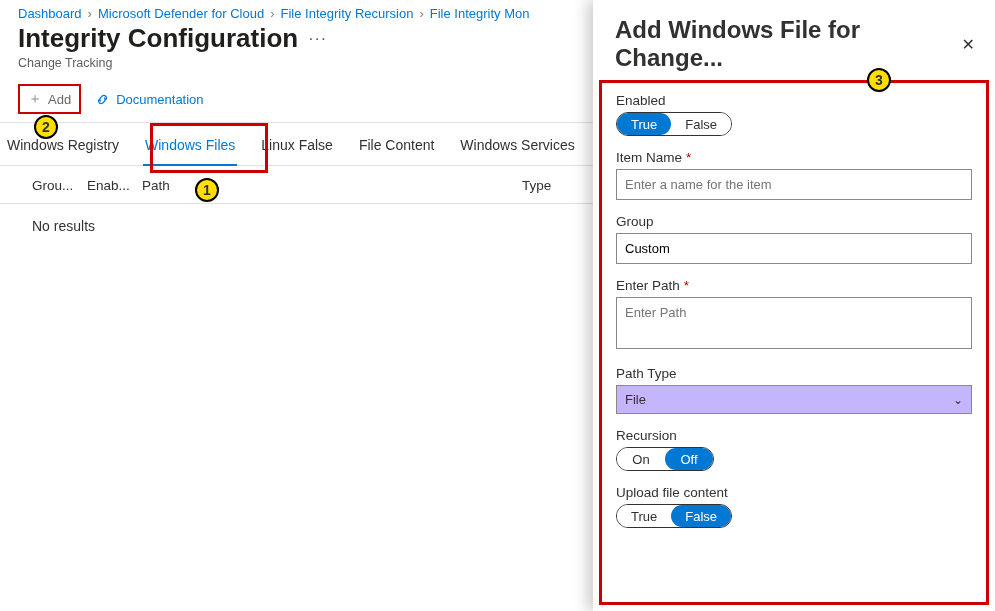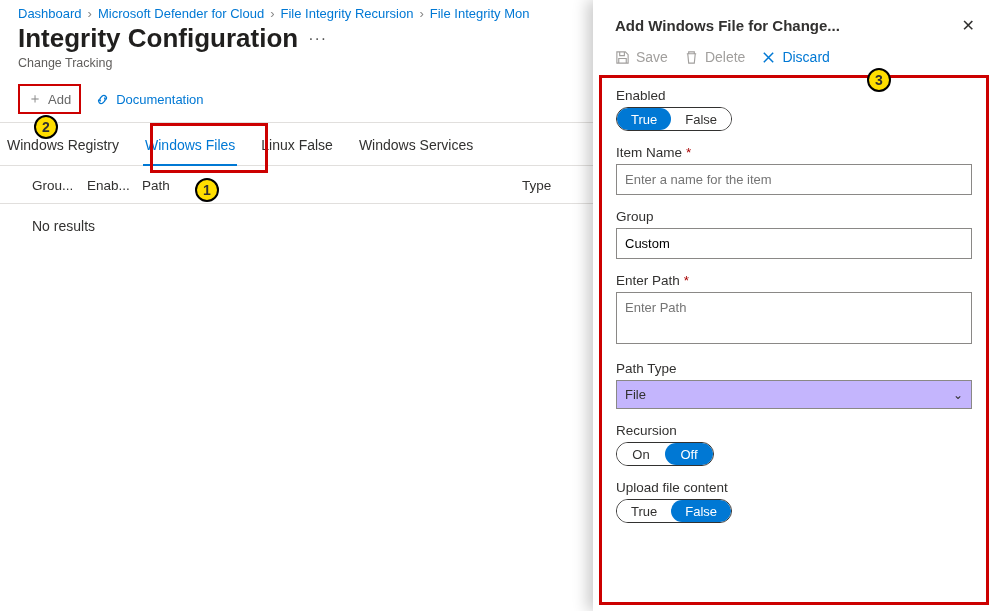--- a/index.html
+++ b/index.html
@@ -124,21 +124,21 @@
     box-shadow: -6px 0 14px rgba(0,0,0,.2);
     display: flex;
     flex-direction: column;
   }
   .panel-head {
     display: flex;
     align-items: center;
     justify-content: space-between;
     padding: 16px 20px 8px 22px;
   }
-  .panel-title { font-size: 15px; font-weight: 600; }
+  .panel-title { font-size: 24px; font-weight: 600; }
   .close-x { font-size: 16px; cursor: pointer; color:#323130; }
   .panel-toolbar {
     display: flex;
     align-items: center;
     gap: 16px;
     padding: 6px 22px 10px 22px;
   }
   .tbtn { display:inline-flex; align-items:center; gap:6px; color:#a19f9d; font-size:14px; cursor:pointer;}
   .tbtn.active { color:#0078d4; }
   .panel-body-wrap {
@@ -215,60 +215,41 @@
         <path fill="none" stroke="#0078d4" stroke-width="1.4" d="M6 10a3 3 0 0 1 0-4l2-2a3 3 0 0 1 4 4M10 6a3 3 0 0 1 0 4l-2 2a3 3 0 0 1-4-4"></path>
       </svg>
     <span>Documentation</span>
   </a>
 </div>
 
 <div class="tabbar">
   <div class="tab">Windows Registry</div>
   <div class="tab active">Windows Files</div>
   <div class="tab">Linux False</div>
+  <div class="tab">File Content</div>
   <div class="tab">Windows Services</div>
   <div id="tab-box" class="tab-highlight"></div>
 </div>
 
 <div class="table-head">
   <div class="col-group">Grou...</div>
   <div class="col-enab">Enab...</div>
   <div class="col-path">Path</div>
   <div class="col-type">Type</div>
 </div>
 <div class="no-results">No results</div>
 
 <div class="callout" style="left:195px; top:178px;">1</div>
 <div class="callout" style="left:34px; top:115px;">2</div>
 <div class="callout" style="left:867px; top:68px;">3</div>
 
 <div class="panel">
   <div class="panel-head">
     <div class="panel-title">Add Windows File for Change...</div>
     <div class="close-x">✕</div>
-  </div>
-  <div class="panel-toolbar">
-    <div class="tbtn">
-      <svg class="icon" viewBox="0 0 16 16">
-          <path fill="none" stroke="#a19f9d" stroke-width="1.2" d="M2 2h9l3 3v9H2zM5 2v4h5V2M4 14v-5h8v5"></path>
-        </svg>
-      <span>Save</span>
-    </div>
-    <div class="tbtn">
-      <svg class="icon" viewBox="0 0 16 16">
-          <path fill="none" stroke="#a19f9d" stroke-width="1.2" d="M3 4h10M5 4V2h6v2M4 4l1 10h6l1-10"></path>
-        </svg>
-      <span>Delete</span>
-    </div>
-    <div class="tbtn active">
-      <svg class="icon" viewBox="0 0 16 16">
-          <path fill="none" stroke="#0078d4" stroke-width="1.6" d="M3 3l10 10M13 3L3 13"></path>
-        </svg>
-      <span>Discard</span>
-    </div>
   </div>
   <div class="panel-body-wrap">
     <div class="panel-body">
 
       <div class="fld">
         <div class="fld-label">Enabled</div>
         <div class="pill">
           <span class="on">True</span>
           <span>False</span>
         </div>

